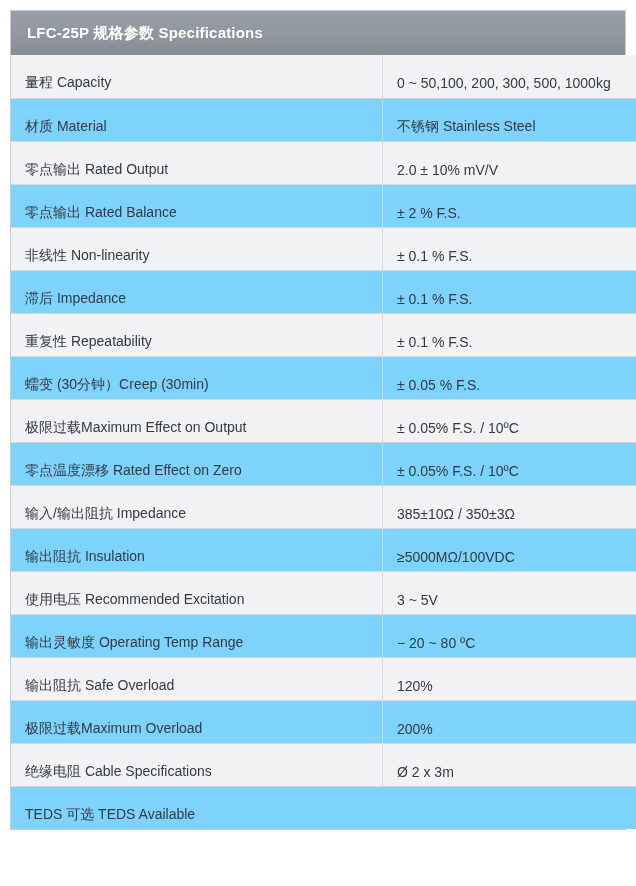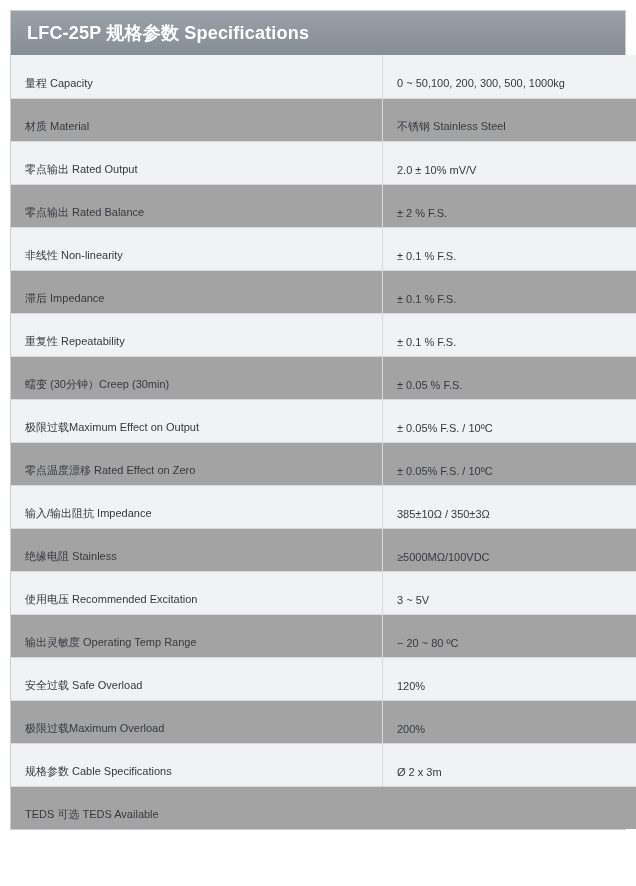--- a/index.html
+++ b/index.html
@@ -24,54 +24,54 @@
     background: #8e949c;
     background: linear-gradient(to bottom, #9aa0a7 0%, #878d95 100%);
     height: 44px;
     display: flex;
     align-items: center;
     padding-left: 16px;
     box-sizing: border-box;
   }
   .spec-header .title {
     color: #ffffff;
-    font-size: 18px;
+    font-size: 15px;
     font-weight: bold;
     letter-spacing: 0.2px;
     white-space: nowrap;
   }
   table.spec-table {
     border-collapse: collapse;
     width: 100%;
     table-layout: fixed;
   }
   table.spec-table tr {
     height: 43px;
   }
   table.spec-table td {
-    font-size: 11px;
+    font-size: 14px;
     color: #333a40;
     padding: 14px 0 0 14px;
     border-bottom: 1px solid #d6d9dd;
     vertical-align: middle;
     white-space: nowrap;
     overflow: hidden;
   }
   table.spec-table td.label {
     width: 357px;
     border-right: 1px solid #d6d9dd;
   }
   table.spec-table td.value {
     width: 258px;
   }
   table.spec-table tr.odd td {
     background: #f1f2f4;
   }
   table.spec-table tr.even td {
-    background: #a3a3a3;
+    background: #7dd3fc;
   }
   table.spec-table tr.last td {
     border-bottom: none;
   }
   .full-span {
     border-right: none !important;
   }
 </style>
 </head>
 <body>
@@ -120,41 +120,41 @@
         </tr>
         <tr class="even">
           <td class="label">零点温度漂移 Rated Effect on Zero</td>
           <td class="value">± 0.05% F.S. / 10ºC</td>
         </tr>
         <tr class="odd">
           <td class="label">输入/输出阻抗 Impedance</td>
           <td class="value">385±10Ω /  350±3Ω</td>
         </tr>
         <tr class="even">
-          <td class="label">绝缘电阻  Stainless</td>
+          <td class="label">输出阻抗  Insulation</td>
           <td class="value">≥5000MΩ/100VDC</td>
         </tr>
         <tr class="odd">
           <td class="label">使用电压 Recommended Excitation</td>
           <td class="value">3 ~ 5V</td>
         </tr>
         <tr class="even">
           <td class="label">输出灵敏度 Operating Temp  Range</td>
           <td class="value">− 20 ~ 80 ºC</td>
         </tr>
         <tr class="odd">
-          <td class="label">安全过载 Safe Overload</td>
+          <td class="label">输出阻抗 Safe Overload</td>
           <td class="value">120%</td>
         </tr>
         <tr class="even">
           <td class="label">极限过载Maximum Overload</td>
           <td class="value">200%</td>
         </tr>
         <tr class="odd">
-          <td class="label">规格参数 Cable Specifications</td>
+          <td class="label">绝缘电阻 Cable Specifications</td>
           <td class="value">Ø 2 x 3m</td>
         </tr>
         <tr class="even last">
           <td class="label full-span" colspan="2">TEDS 可选 TEDS Available</td>
         </tr>
       </tbody>
   </table>
 </div>
 
 </body></html>

